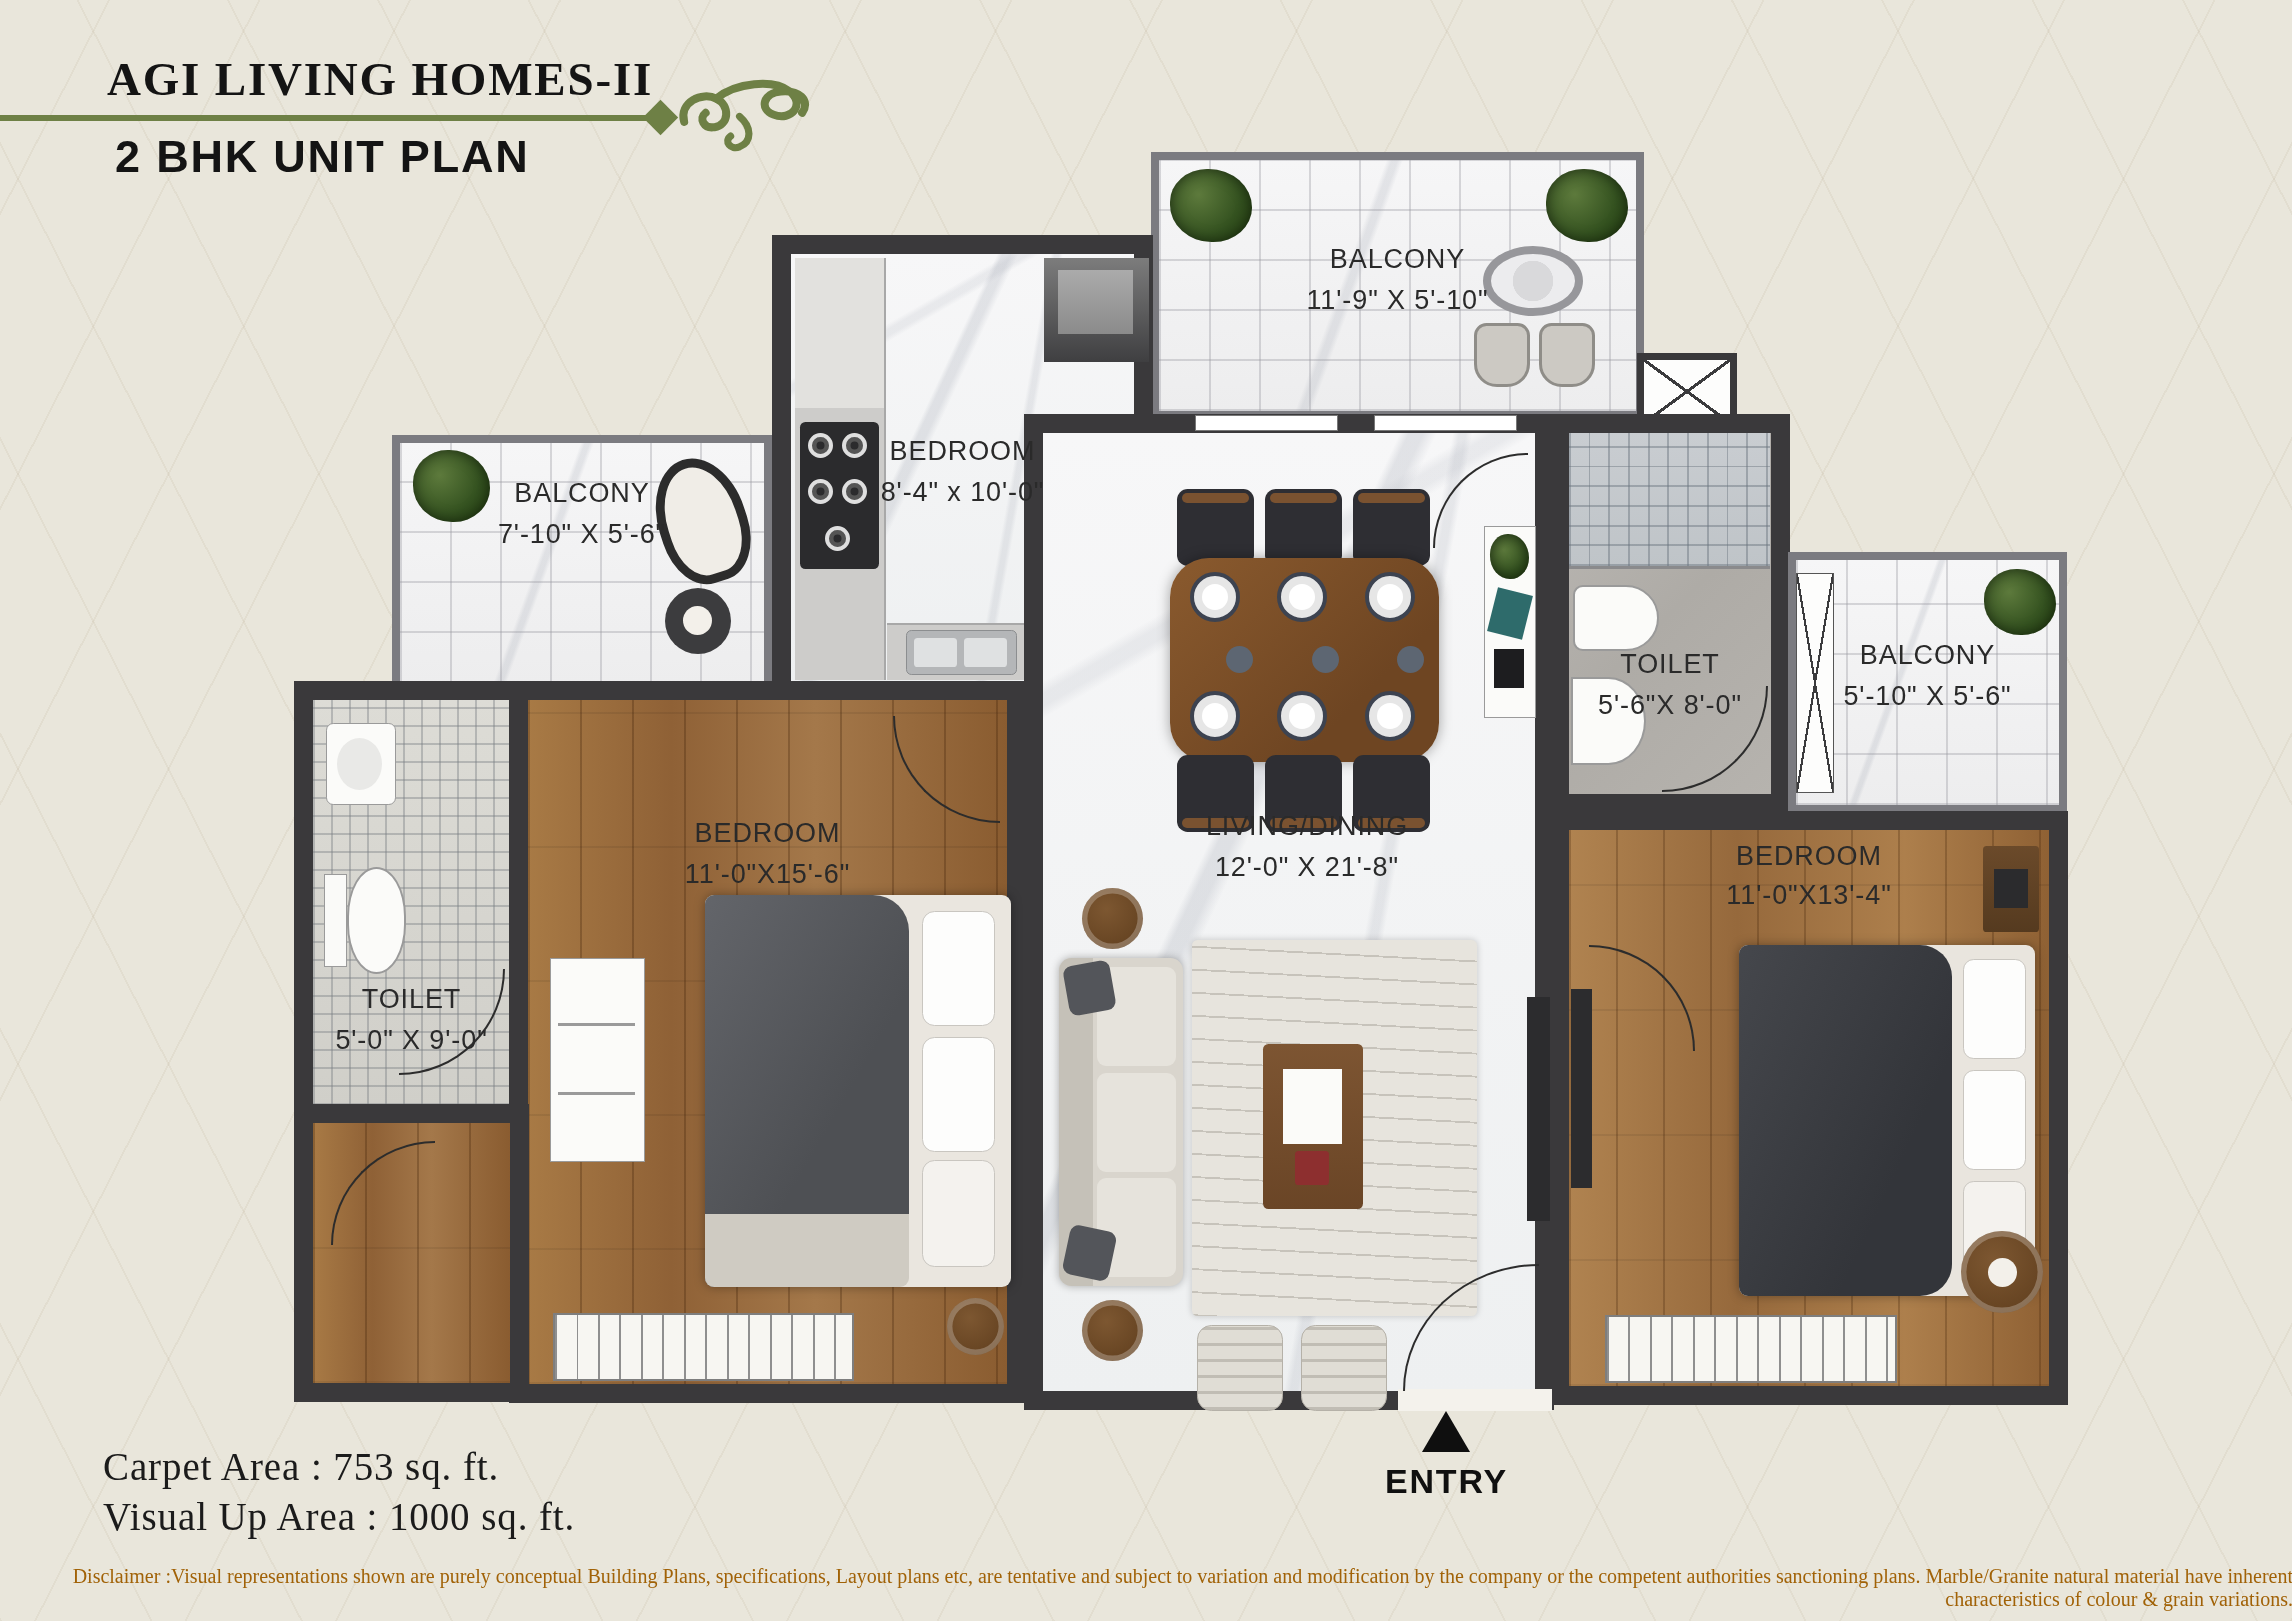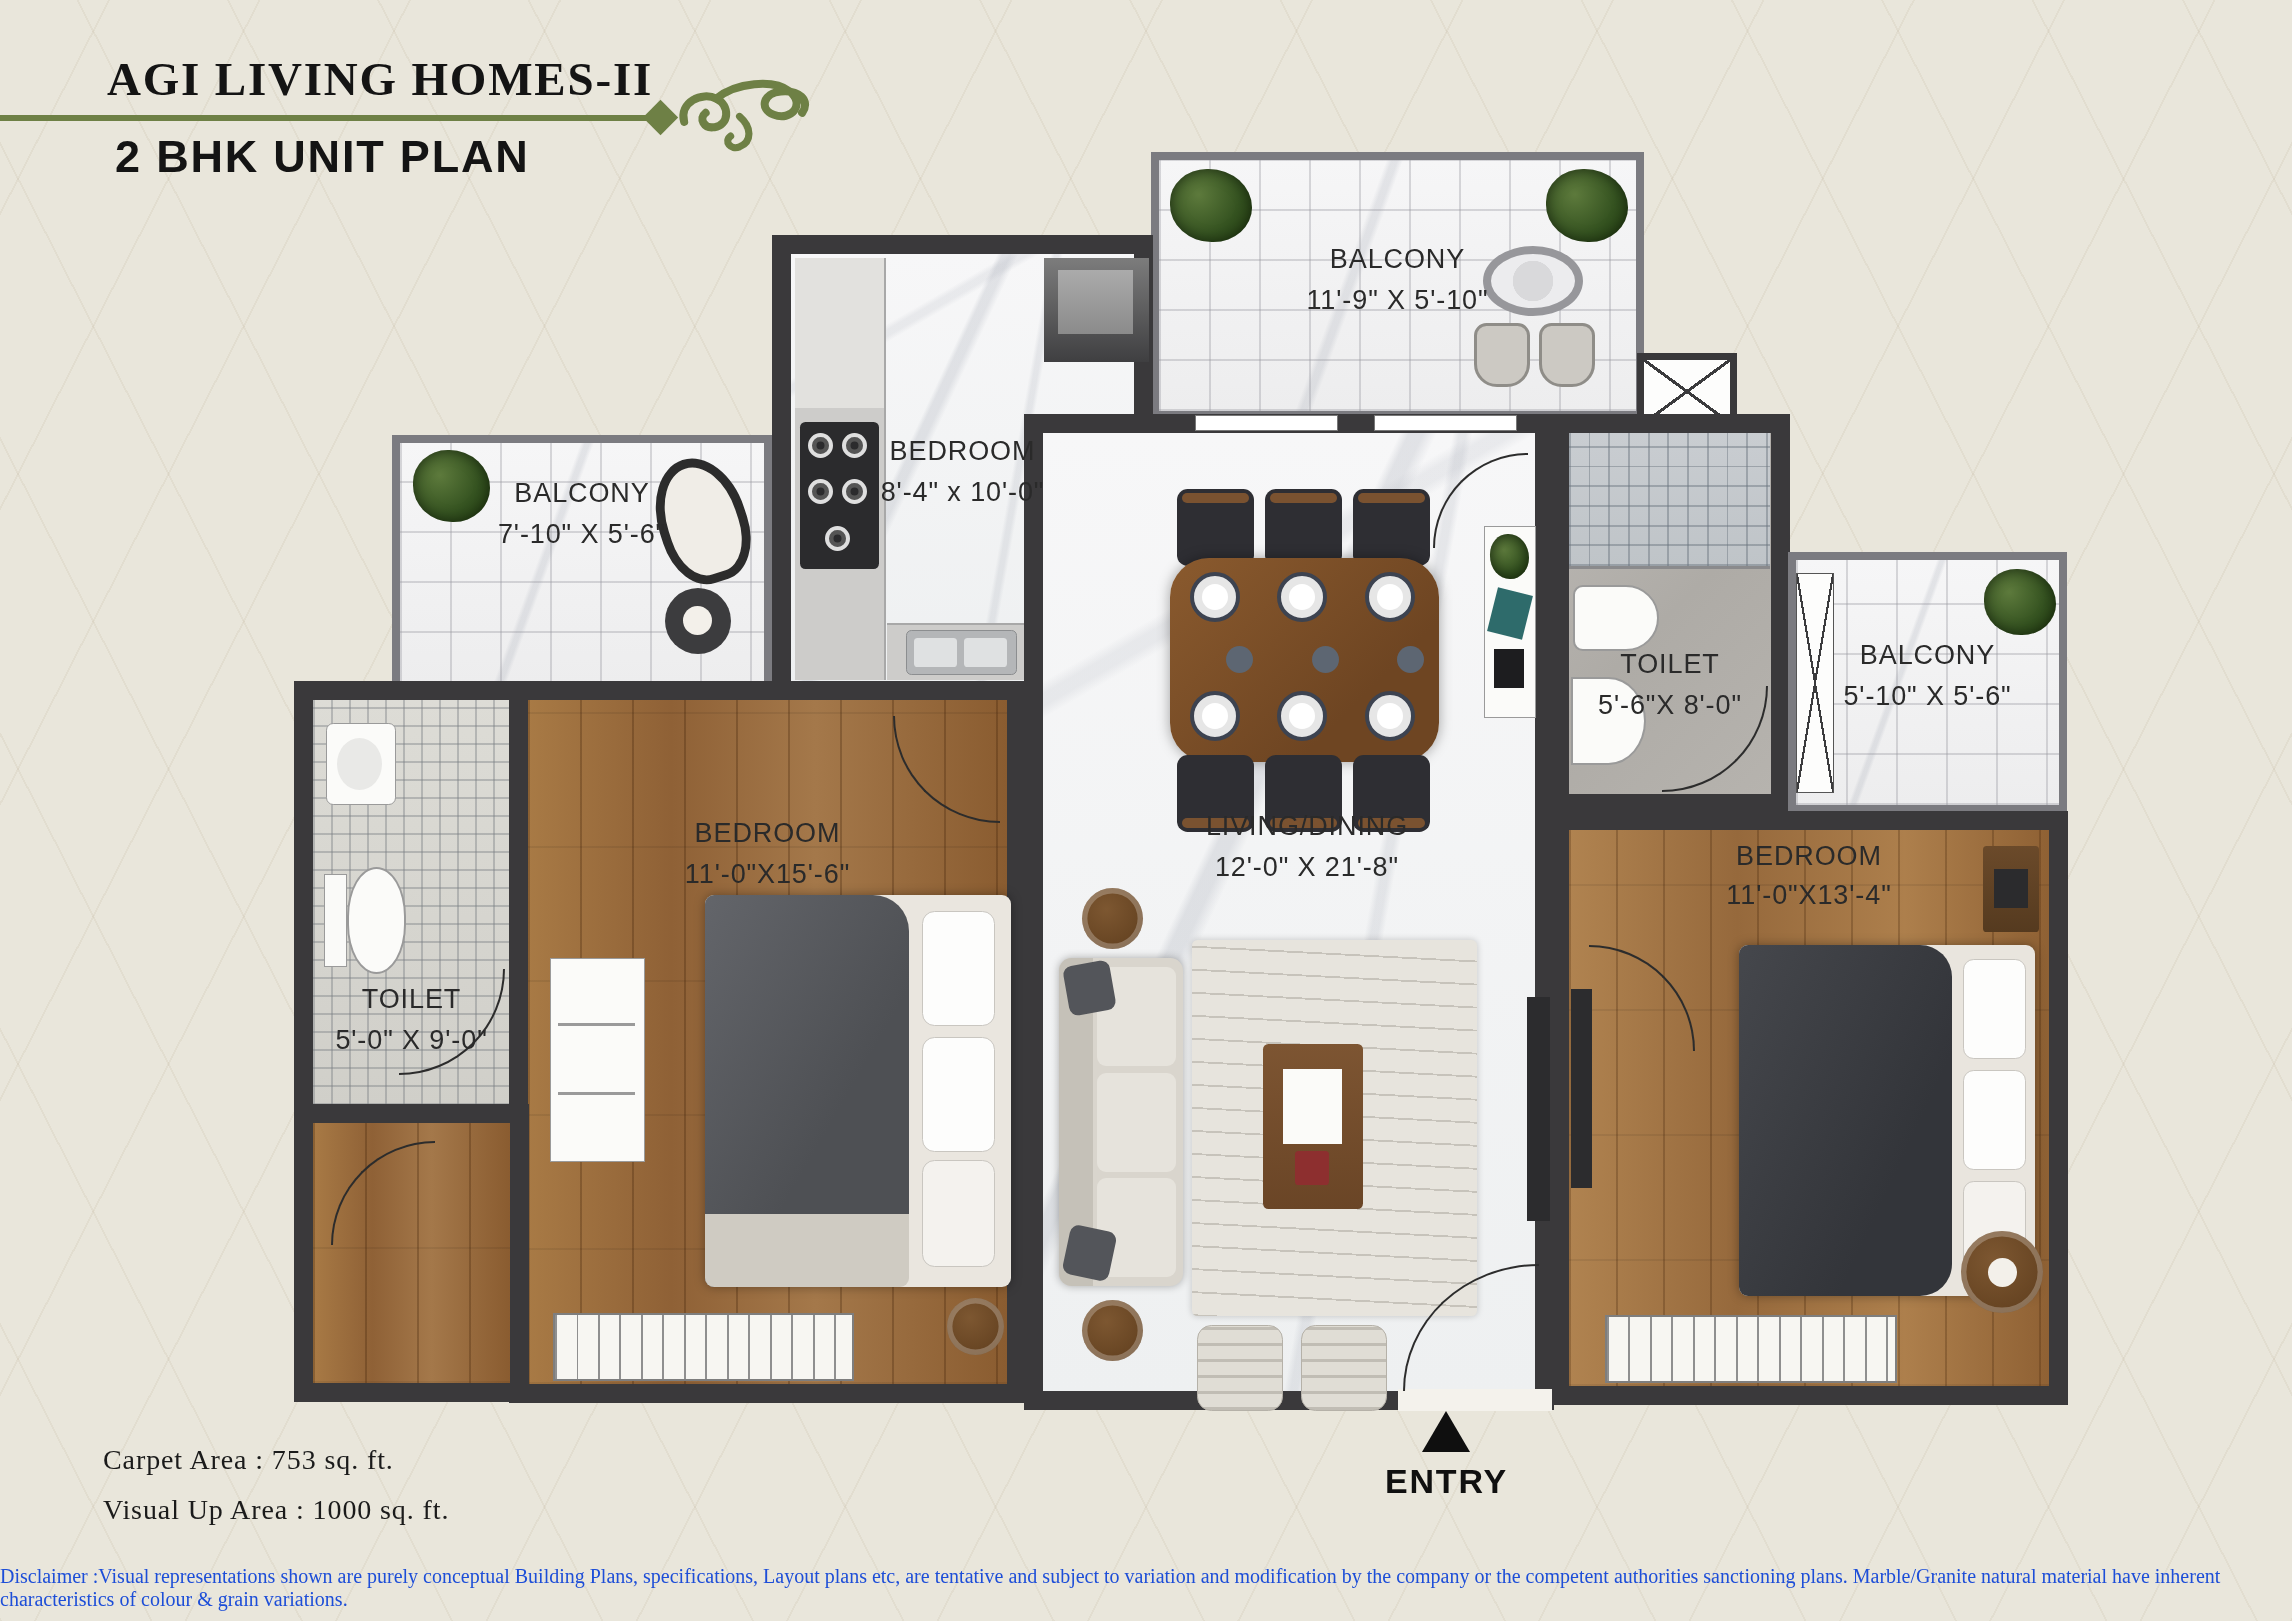--- a/index.html
+++ b/index.html
@@ -78,23 +78,23 @@
   .whitebox{background:#fbfbf9;border:1.8px solid #9a9a9a;}
   .armchair{background:#e0ddd5;border:1.8px solid #b5b1a8;border-radius:14.3px;
     background-image:repeating-linear-gradient(0deg, rgba(120,115,105,.3) 0 2.7px, transparent 2.7px 16px);}
   .xpanel{background-color:#fdfdfc;
     background-image:
       linear-gradient(to top right, transparent 48.5%, #3b3b3d 48.5% 51.5%, transparent 51.5%),
       linear-gradient(to bottom right, transparent 48.5%, #3b3b3d 48.5% 51.5%, transparent 51.5%);}
   .sidetable{background:radial-gradient(circle at 40% 35%,#7d5731,#5d3c1c);border-radius:50%;
     box-shadow:inset 0 0 0 5.4px rgba(255,255,255,.25);}
   .entrytext{font-weight:bold;font-size:34px;color:#101010;letter-spacing:1.8px;}
-  .areatext{font-family:"Liberation Serif",serif;font-size:28px;color:#1b1b1b;letter-spacing:0.9px;}
-  .disclaimer{left:0;right:0;top:1565px;text-align:left;
-    font-family:"Liberation Serif",serif;font-size:20px;color:#1d4ed8;}
+  .areatext{font-family:"Liberation Serif",serif;font-size:39px;color:#1b1b1b;letter-spacing:0.9px;}
+  .disclaimer{left:0;right:0;top:1565px;text-align:right;
+    font-family:"Liberation Serif",serif;font-size:20px;color:#a16207;}
 </style>
 </head>
 <body>
 
 <div class="abs title">AGI LIVING HOMES-II</div>
 <div class="abs rule"></div>
 <div class="abs diamond"></div>
 <svg class="abs" style="left:677px;top:75px;" width="143" height="90" viewBox="0 0 160 100">
   <path d="M8,52 C2,30 28,18 44,26 C60,34 58,56 42,58 C30,60 24,48 32,42" fill="none" stroke="#6e8045" stroke-width="9" stroke-linecap="round"></path>
   <path d="M44,26 C66,8 108,4 126,18 C144,32 128,52 108,44 C92,38 96,20 116,18 C136,16 150,28 140,42" fill="none" stroke="#6e8045" stroke-width="9" stroke-linecap="round"></path>

